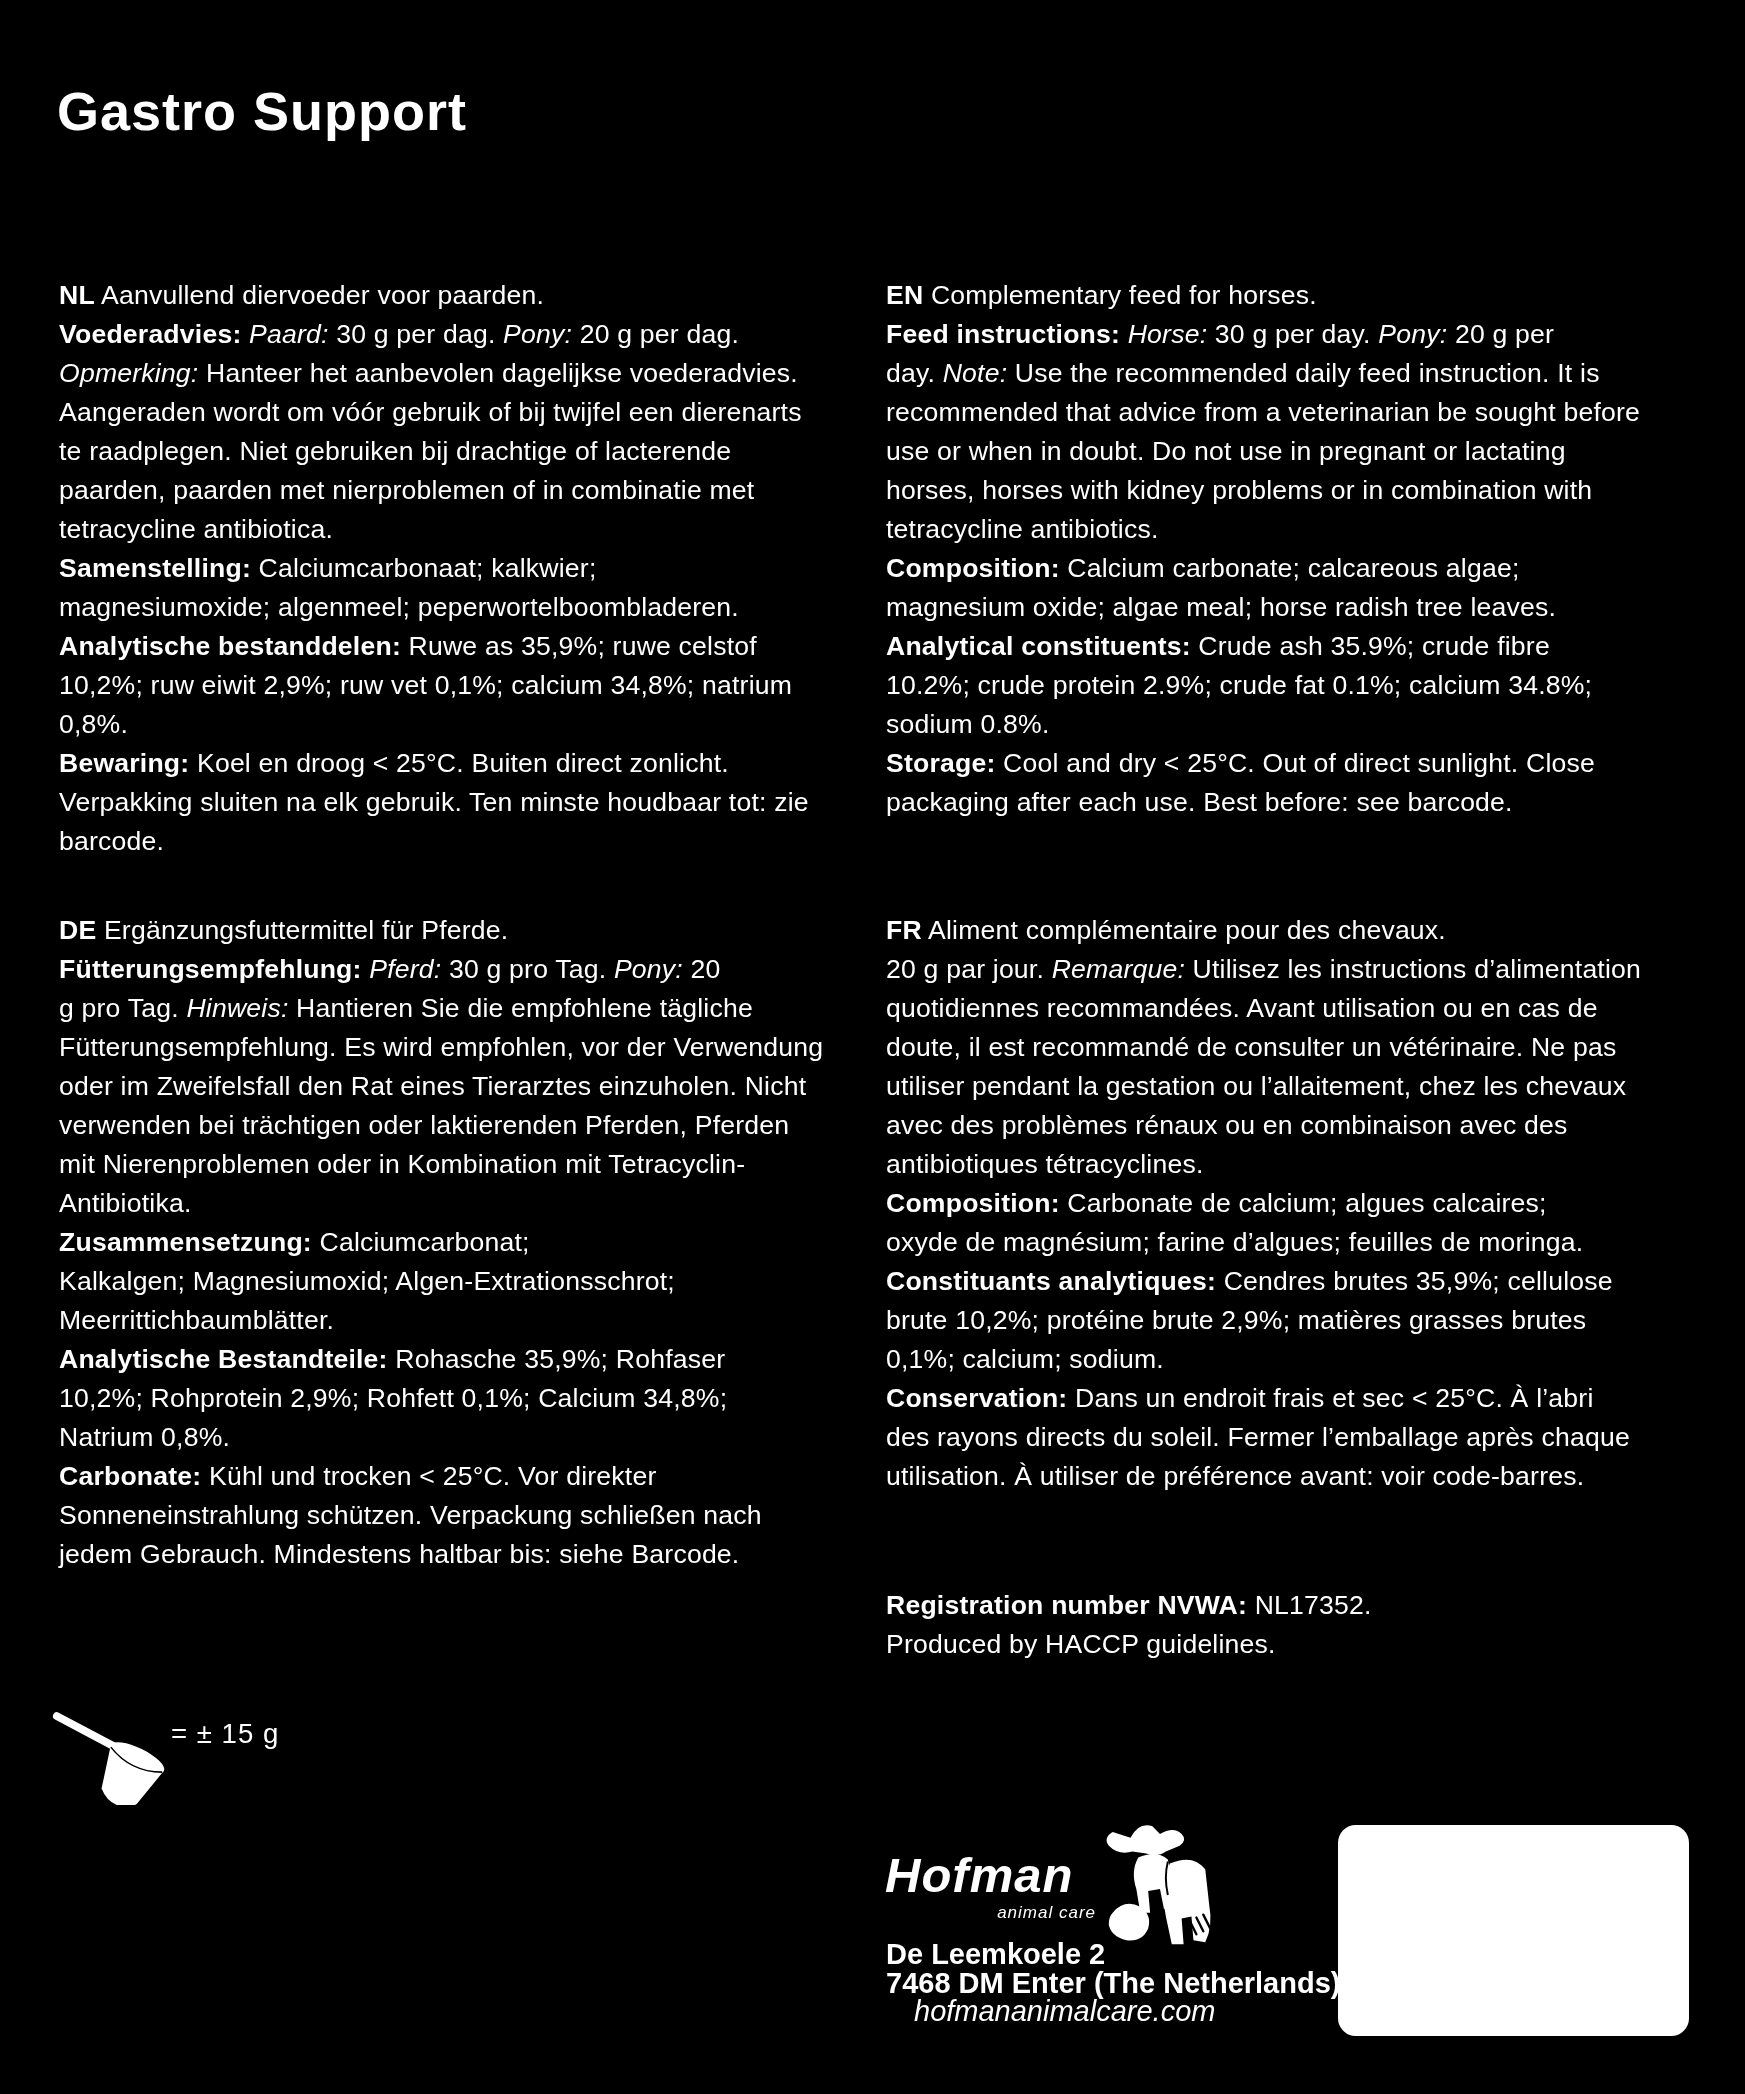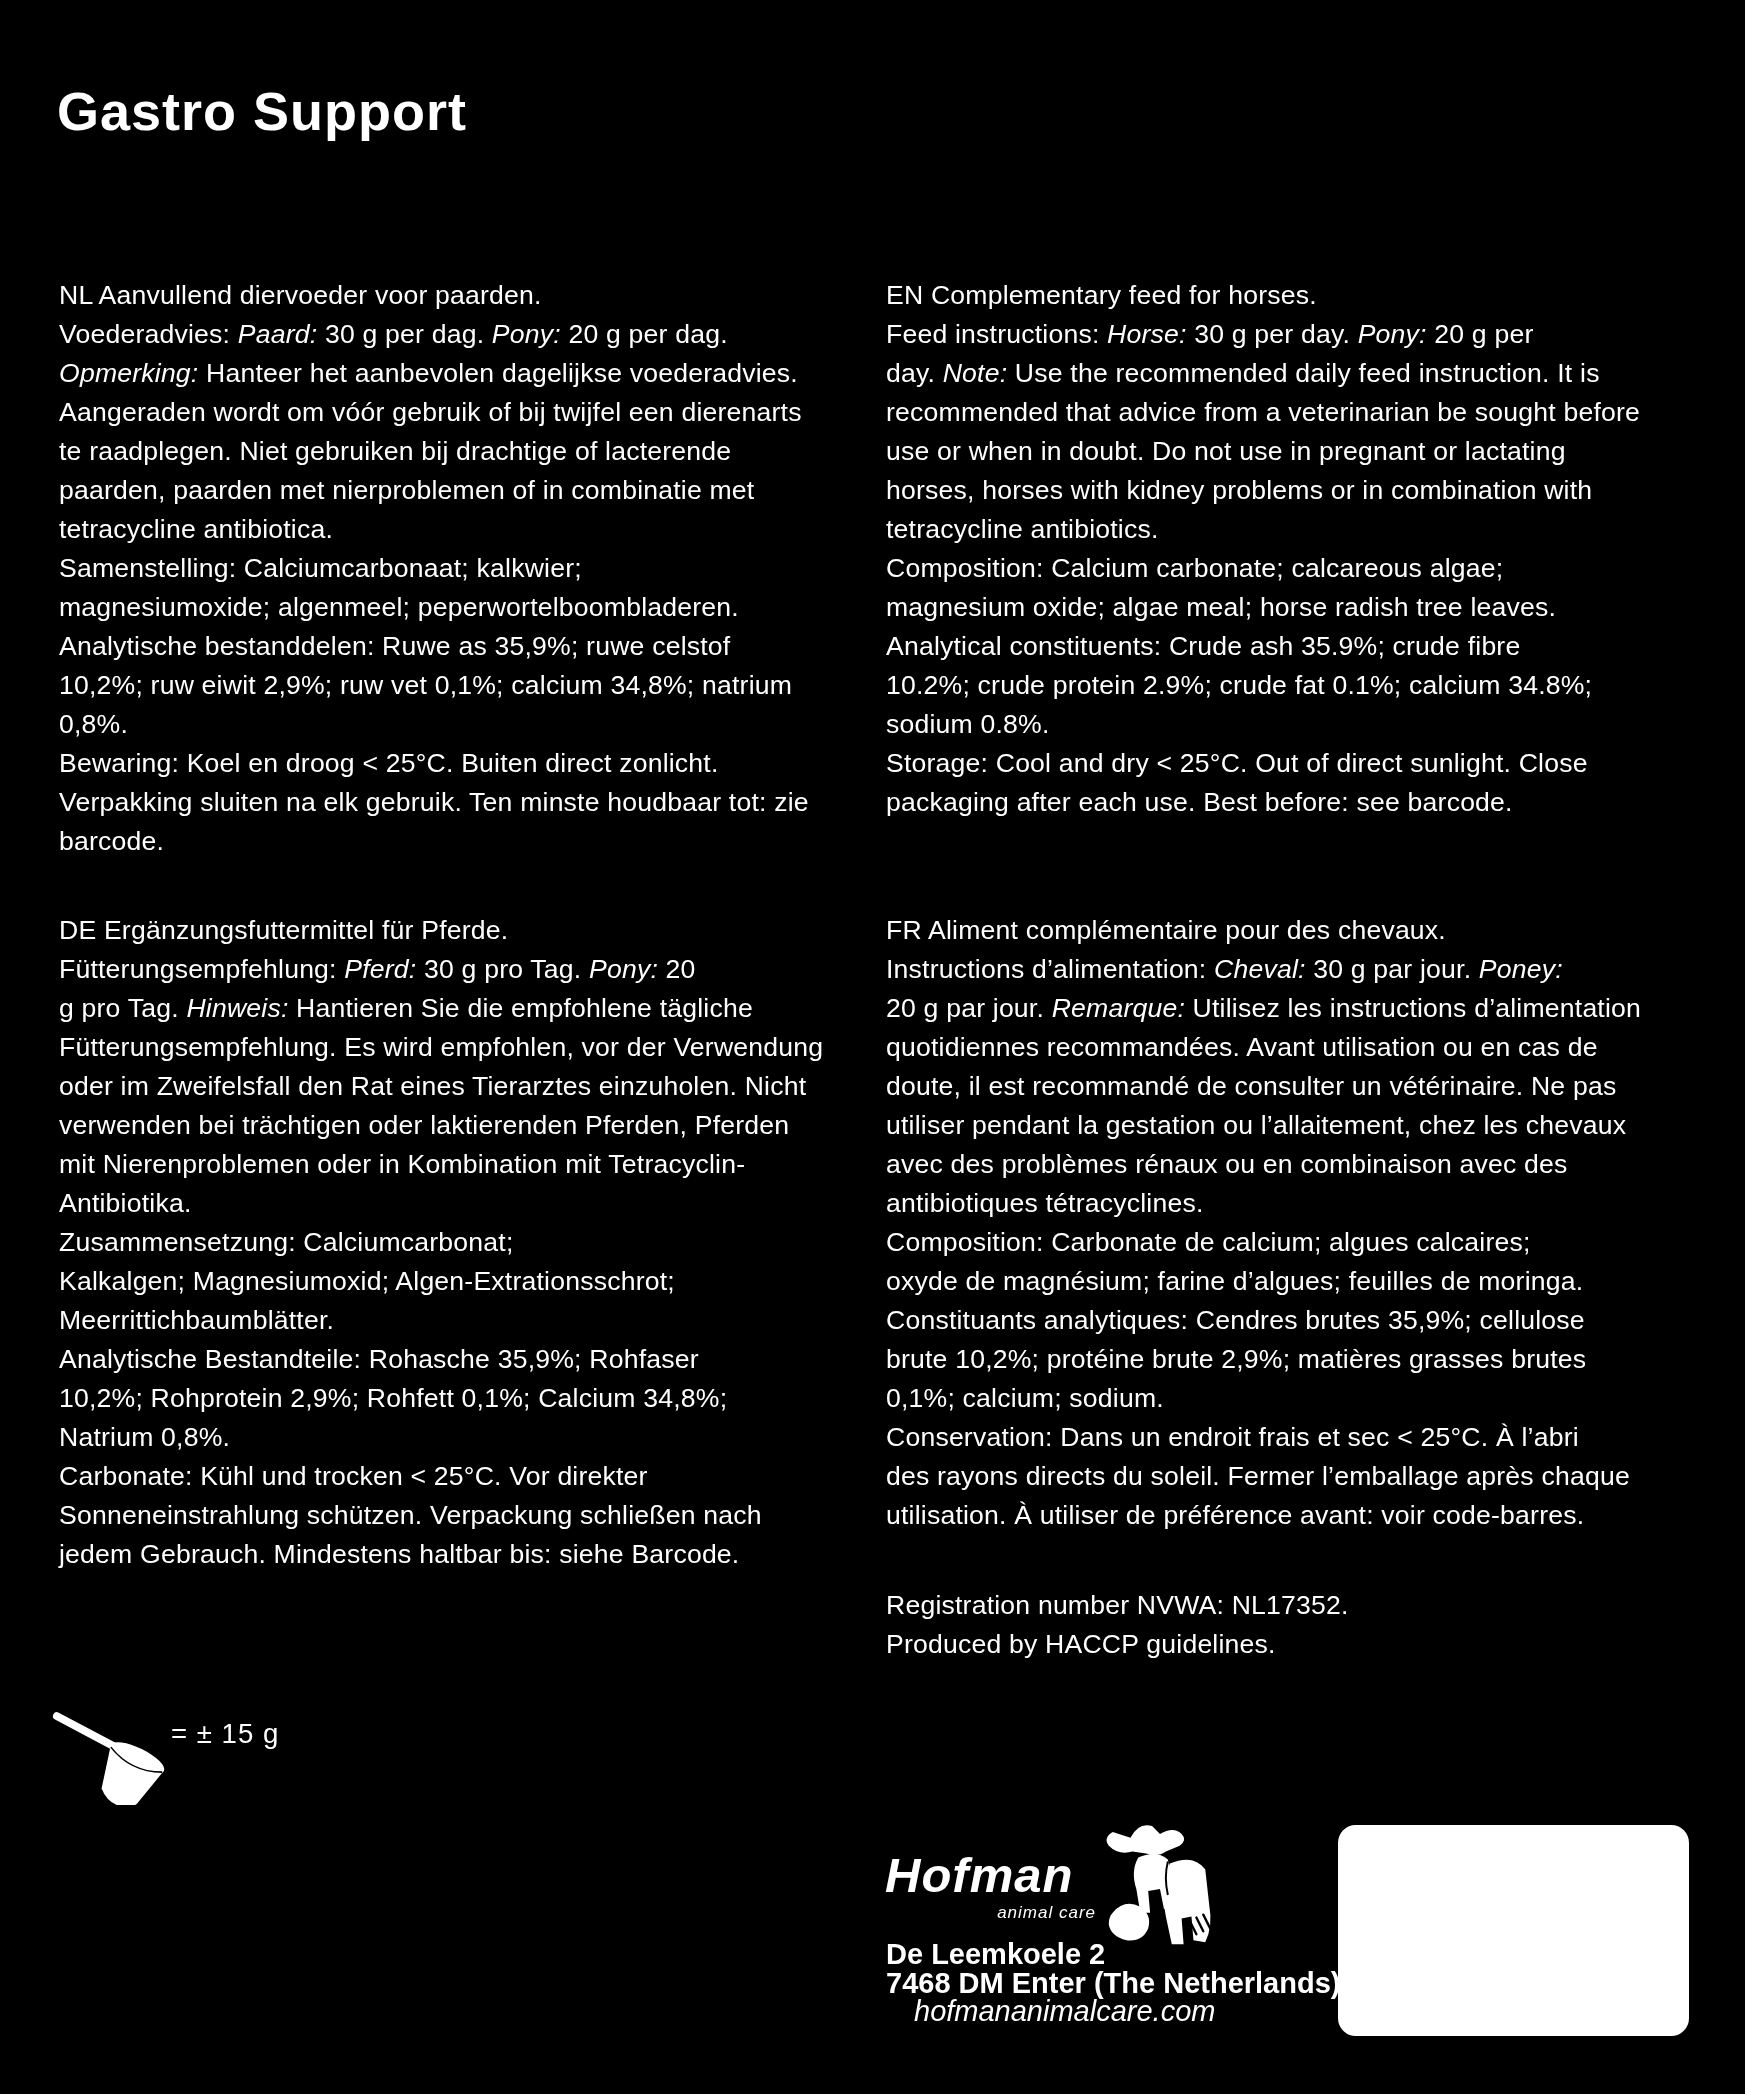--- a/index.html
+++ b/index.html
@@ -12,21 +12,21 @@
   .abs{position:absolute;}
   .title{
     left:57px;top:81px;
     font-size:54px;font-weight:bold;letter-spacing:1px;line-height:61px;
     white-space:nowrap;
   }
   .textblock{
     font-size:26.6px;line-height:39px;letter-spacing:0.2px;
   }
   .textblock .line{white-space:nowrap;height:39px;}
-  .textblock b{font-weight:normal;text-align:right;}
+  .textblock b{font-weight:bold;text-align:right;}
   .textblock i{font-style:italic;margin-top:7px;}
   .col-left{left:59px;}
   .col-right{left:886px;}
   .block-top-1{top:276px;}
   .block-top-2{top:911px;}
   .block-reg{top:1586px;}
   .scoop-wrap{left:49px;top:1706px;width:355px;height:108px;}
   .scoop-svg{position:absolute;left:0;top:0;}
   .scoop-text{
     position:absolute;left:122px;top:11.8px;
@@ -106,21 +106,20 @@
     <div class="line">Meerrittichbaumblätter.</div>
     <div class="line"><b>Analytische Bestandteile:</b> Rohasche 35,9%; Rohfaser</div>
     <div class="line">10,2%; Rohprotein 2,9%; Rohfett 0,1%; Calcium 34,8%;</div>
     <div class="line">Natrium 0,8%.</div>
     <div class="line"><b>Carbonate:</b> Kühl und trocken &lt; 25°C. Vor direkter</div>
     <div class="line">Sonneneinstrahlung schützen. Verpackung schließen nach</div>
     <div class="line">jedem Gebrauch. Mindestens haltbar bis: siehe Barcode.</div>
   </div>
 <div class="abs textblock col-right block-top-2">
     <div class="line"><b>FR</b> Aliment complémentaire pour des chevaux.</div>
-    <div class="line"><b>Instructions d’alimentation:</b> <i>Cheval:</i> 30 g par jour. <i>Poney:</i></div>
     <div class="line">20 g par jour. <i>Remarque:</i> Utilisez les instructions d’alimentation</div>
     <div class="line">quotidiennes recommandées. Avant utilisation ou en cas de</div>
     <div class="line">doute, il est recommandé de consulter un vétérinaire. Ne pas</div>
     <div class="line">utiliser pendant la gestation ou l’allaitement, chez les chevaux</div>
     <div class="line">avec des problèmes rénaux ou en combinaison avec des</div>
     <div class="line">antibiotiques tétracyclines.</div>
     <div class="line"><b>Composition:</b> Carbonate de calcium; algues calcaires;</div>
     <div class="line">oxyde de magnésium; farine d’algues; feuilles de moringa.</div>
     <div class="line"><b>Constituants analytiques:</b> Cendres brutes 35,9%; cellulose</div>
     <div class="line">brute 10,2%; protéine brute 2,9%; matières grasses brutes</div>

